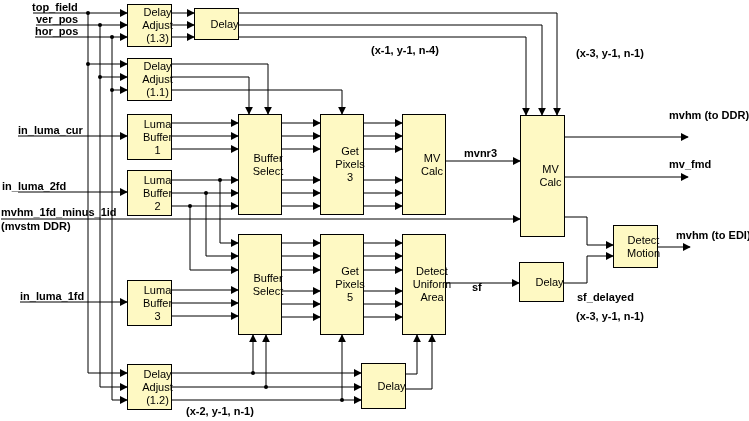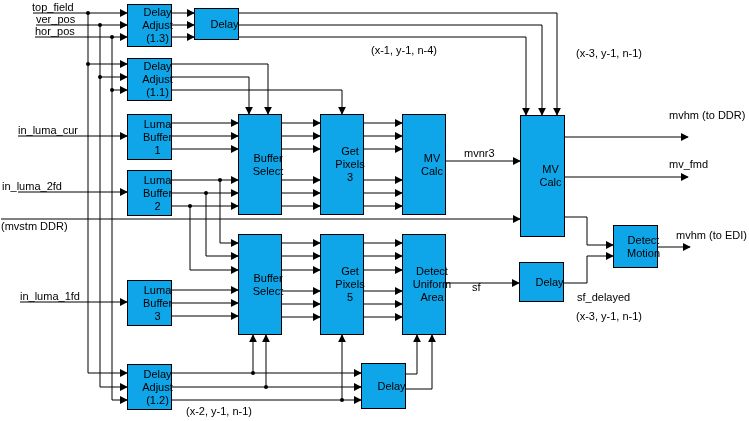--- a/index.html
+++ b/index.html
@@ -2,28 +2,28 @@
 <html><head>
 <meta charset="utf-8">
 <style>
   html,body{margin:0;padding:0;background:#ffffff;}
   #canvas{
     position:relative;width:749px;height:421px;background:#ffffff;
     font-family:"Liberation Sans", sans-serif;overflow:hidden;
   }
   #wires{position:absolute;left:0;top:0;}
   .box{
-    position:absolute;background:#0ea5e9;border:1px solid #000000;
+    position:absolute;background:#fef9c3;border:1px solid #000000;
     box-sizing:border-box;display:flex;align-items:center;justify-content:center;
     text-align:center;font-size:11px;line-height:13px;color:#000000;
     white-space:pre-line;
     padding-left:16px;
   }
   .lbl{
-    position:absolute;font-size:11px;line-height:12px;color:#000000;white-space:nowrap;
+    position:absolute;font-size:11px;line-height:12px;color:#000000;white-space:nowrap;font-weight:bold;
   }
 </style>
 </head>
 <body>
 
 <div id="canvas">
 
   <svg id="wires" width="749" height="421" viewBox="0 0 749 421" fill="none" stroke="#000000" stroke-width="1">
     <defs>
       <marker id="arr" viewBox="0 0 10 10" refX="9" refY="5" markerUnits="userSpaceOnUse" markerWidth="8" markerHeight="8" orient="auto-start-reverse">
@@ -213,20 +213,21 @@
   <div class="box" style="left:519px;top:262px;width:45px;height:40px">Delay</div>
   <div class="box" style="left:613px;top:225px;width:45px;height:43px">Detect
 Motion</div>
   <div class="box" style="left:361px;top:363px;width:45px;height:46px">Delay</div>
 
   <div class="lbl" style="left:32px;top:1px">top_field</div>
   <div class="lbl" style="left:36px;top:13px">ver_pos</div>
   <div class="lbl" style="left:35px;top:25px">hor_pos</div>
   <div class="lbl" style="left:18px;top:124px">in_luma_cur</div>
   <div class="lbl" style="left:2px;top:180px">in_luma_2fd</div>
+  <div class="lbl" style="left:1px;top:206px">mvhm_1fd_minus_1id</div>
   <div class="lbl" style="left:1px;top:220px">(mvstm DDR)</div>
   <div class="lbl" style="left:20px;top:290px">in_luma_1fd</div>
   <div class="lbl" style="left:464px;top:147px">mvnr3</div>
   <div class="lbl" style="left:472px;top:281px">sf</div>
   <div class="lbl" style="left:669px;top:109px">mvhm (to DDR)</div>
   <div class="lbl" style="left:669px;top:158px">mv_fmd</div>
   <div class="lbl" style="left:676px;top:229px">mvhm (to EDI)</div>
   <div class="lbl" style="left:577px;top:291px">sf_delayed</div>
 
   <div class="lbl" style="left:371px;top:44px">(x-1, y-1, n-4)</div>

